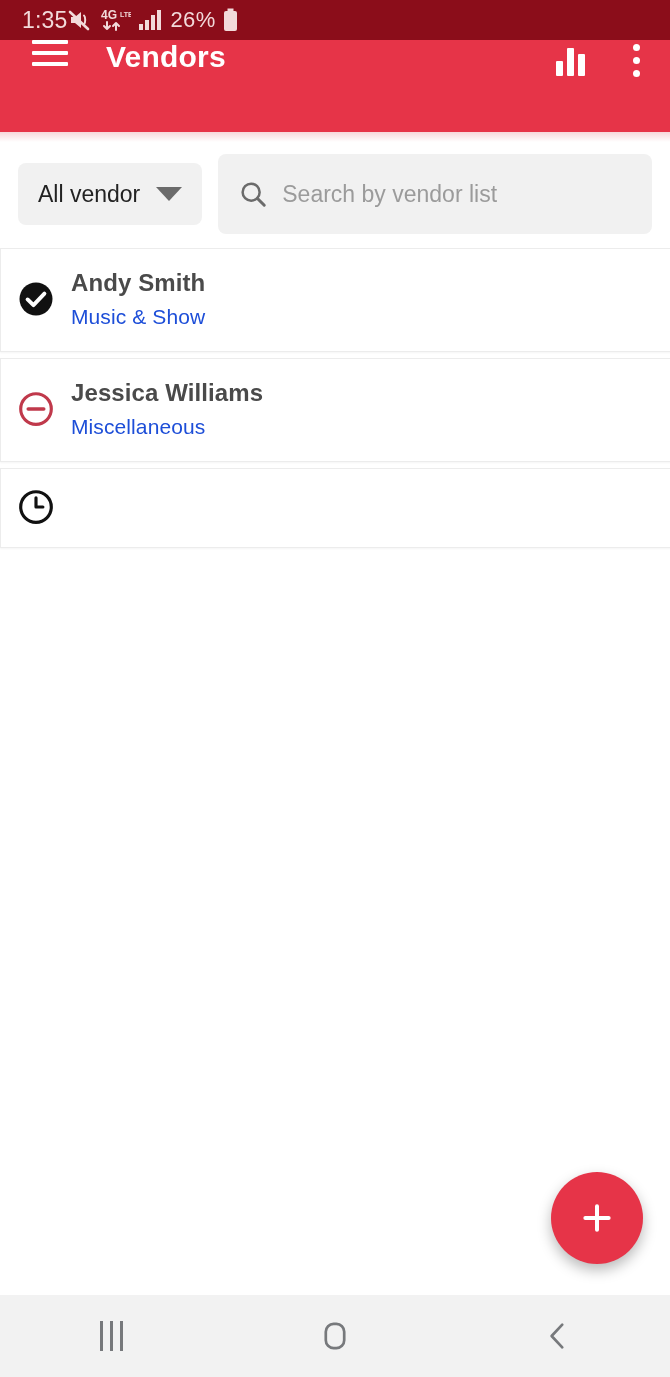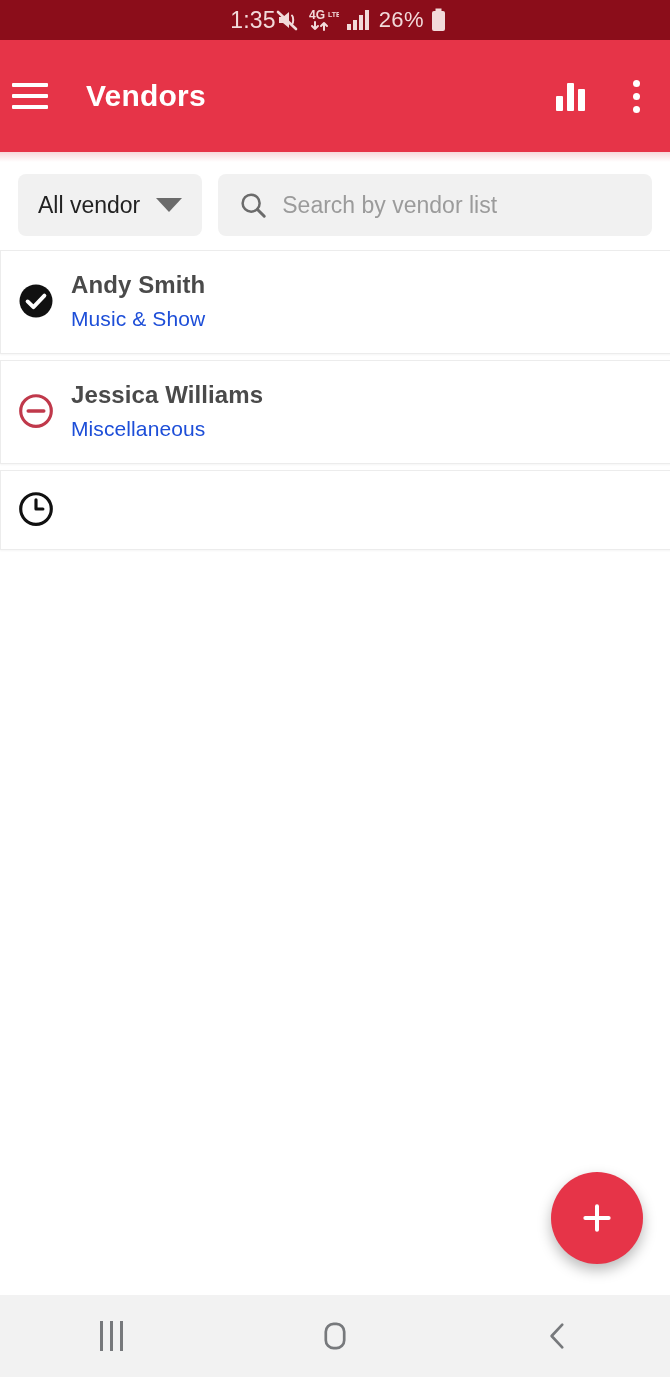--- a/index.html
+++ b/index.html
@@ -7,32 +7,32 @@
     width:670px; height:1377px;
     font-family:"Liberation Sans", sans-serif;
     background:#ffffff;
     overflow:hidden;
   }
   .phone { position:relative; width:670px; height:1377px; background:#ffffff; }
 
   
   .status-bar {
     height:40px; background:#8B0D1A;
-    display:flex; align-items:center; justify-content:center;
+    display:flex; align-items:center; justify-content:flex-start;
     padding:0 16px 0 22px;
   }
   .status-time { color:#f2dada; font-size:23px; letter-spacing:.2px; }
   .status-right { display:flex; align-items:center; gap:7px; }
   .status-right svg { display:block; }
   .battery-text { color:#f2dada; font-size:22px; letter-spacing:.3px; }
 
   
   .app-bar {
-    height:112px; background:#E63448;
-    display:flex; align-items:center; padding:0 26px 0 12px;
+    height:92px; background:#E63448;
+    display:flex; align-items:flex-start; padding:0 26px 0 32px;
     position:relative;
   }
   .hamburger { width:36px; display:flex; flex-direction:column; gap:7px; cursor:pointer; }
   .hamburger span { display:block; height:4px; background:#fff; border-radius:1px; }
   .app-title {
     color:#ffffff; font-size:30px; font-weight:600;
     margin-left:38px; letter-spacing:.2px; white-space:nowrap;
   }
   .app-actions { margin-left:auto; display:flex; align-items:center; gap:44px; }
   .chart-icon { display:flex; align-items:flex-end; gap:4px; height:30px; cursor:pointer; }
@@ -52,21 +52,21 @@
   }
   .vendor-chip {
     background:#F1F1F1; border-radius:8px; height:62px;
     display:flex; align-items:center; gap:16px;
     padding:0 20px; cursor:pointer; flex:0 0 auto;
   }
   .vendor-chip-label { font-size:23px; color:#222; white-space:nowrap; }
   .caret { width:0; height:0; border-left:13px solid transparent;
            border-right:13px solid transparent; border-top:14px solid #6b6b6b; }
   .search-box {
-    background:#F1F1F1; border-radius:8px; height:62px; flex:1;
+    background:#F1F1F1; border-radius:8px; height:80px; flex:1;
     display:flex; align-items:center; gap:14px; padding:0 20px; cursor:text;
   }
   .search-placeholder { font-size:23px; color:#9b9b9b; white-space:nowrap; }
 
   
   .vendor-list { background:#ffffff;border-radius:25px; }
   .vendor-card {
     position:relative; background:#ffffff;
     border:1px solid #ececec; border-right:none;
     margin:0 -6px 6px 0; padding:20px 0 22px 0;

